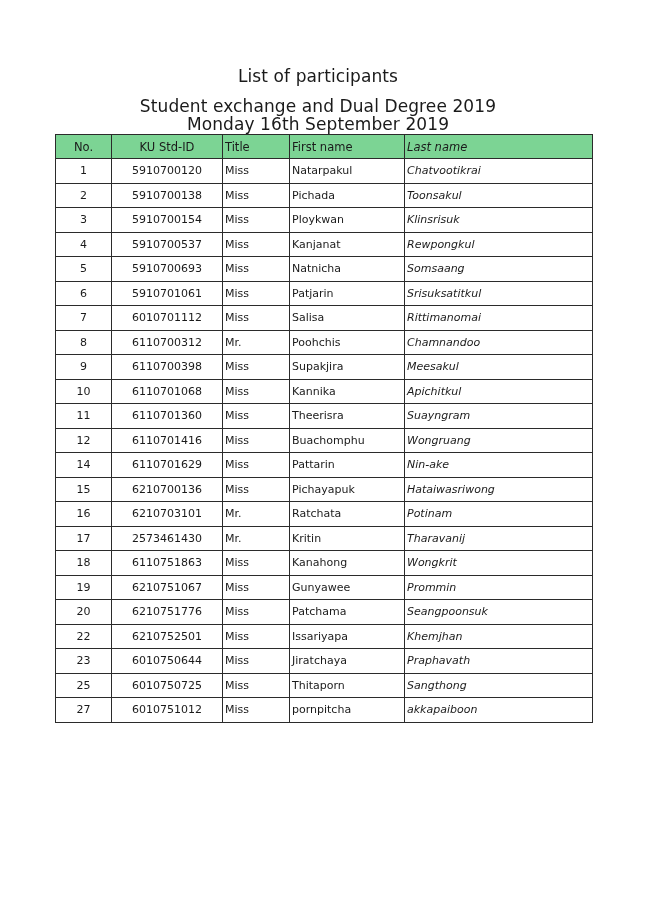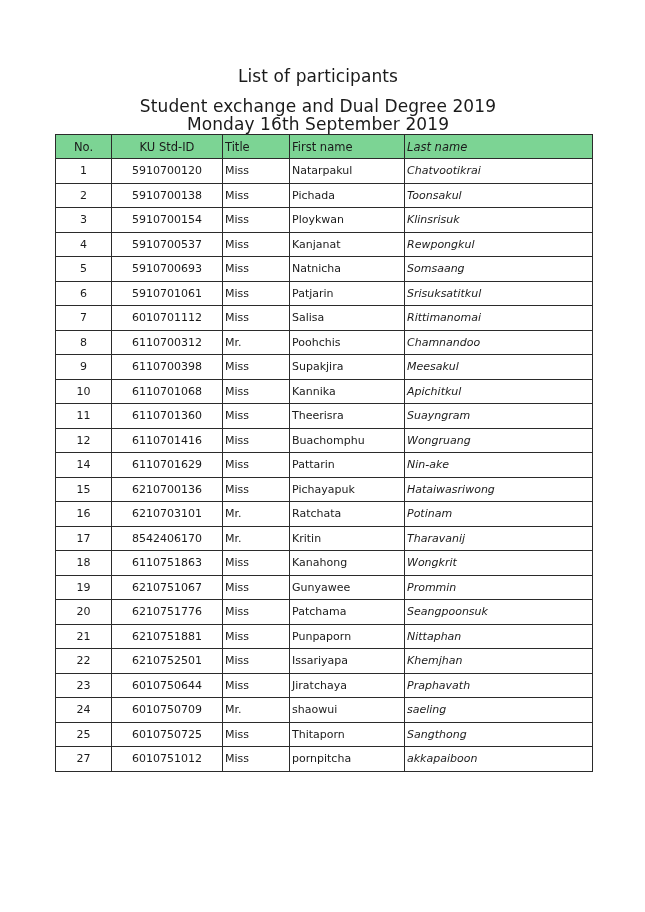--- a/index.html
+++ b/index.html
@@ -139,21 +139,21 @@
       </tr>
       <tr>
         <td class="c-no">16</td>
         <td class="c-id">6210703101</td>
         <td class="c-title">Mr.</td>
         <td class="c-first">Ratchata</td>
         <td class="c-last">Potinam</td>
       </tr>
       <tr>
         <td class="c-no">17</td>
-        <td class="c-id">8542406170</td>
+        <td class="c-id">2573461430</td>
         <td class="c-title">Mr.</td>
         <td class="c-first">Kritin</td>
         <td class="c-last">Tharavanij</td>
       </tr>
       <tr>
         <td class="c-no">18</td>
         <td class="c-id">6110751863</td>
         <td class="c-title">Miss</td>
         <td class="c-first">Kanahong</td>
         <td class="c-last">Wongkrit</td>
@@ -166,46 +166,32 @@
         <td class="c-last">Prommin</td>
       </tr>
       <tr>
         <td class="c-no">20</td>
         <td class="c-id">6210751776</td>
         <td class="c-title">Miss</td>
         <td class="c-first">Patchama</td>
         <td class="c-last">Seangpoonsuk</td>
       </tr>
       <tr>
-        <td class="c-no">21</td>
-        <td class="c-id">6210751881</td>
-        <td class="c-title">Miss</td>
-        <td class="c-first">Punpaporn</td>
-        <td class="c-last">Nittaphan</td>
-      </tr>
-      <tr>
         <td class="c-no">22</td>
         <td class="c-id">6210752501</td>
         <td class="c-title">Miss</td>
         <td class="c-first">Issariyapa</td>
         <td class="c-last">Khemjhan</td>
       </tr>
       <tr>
         <td class="c-no">23</td>
         <td class="c-id">6010750644</td>
         <td class="c-title">Miss</td>
         <td class="c-first">Jiratchaya</td>
         <td class="c-last">Praphavath</td>
-      </tr>
-      <tr>
-        <td class="c-no">24</td>
-        <td class="c-id">6010750709</td>
-        <td class="c-title">Mr.</td>
-        <td class="c-first">shaowui</td>
-        <td class="c-last">saeling</td>
       </tr>
       <tr>
         <td class="c-no">25</td>
         <td class="c-id">6010750725</td>
         <td class="c-title">Miss</td>
         <td class="c-first">Thitaporn</td>
         <td class="c-last">Sangthong</td>
       </tr>
       <tr>
         <td class="c-no">27</td>

